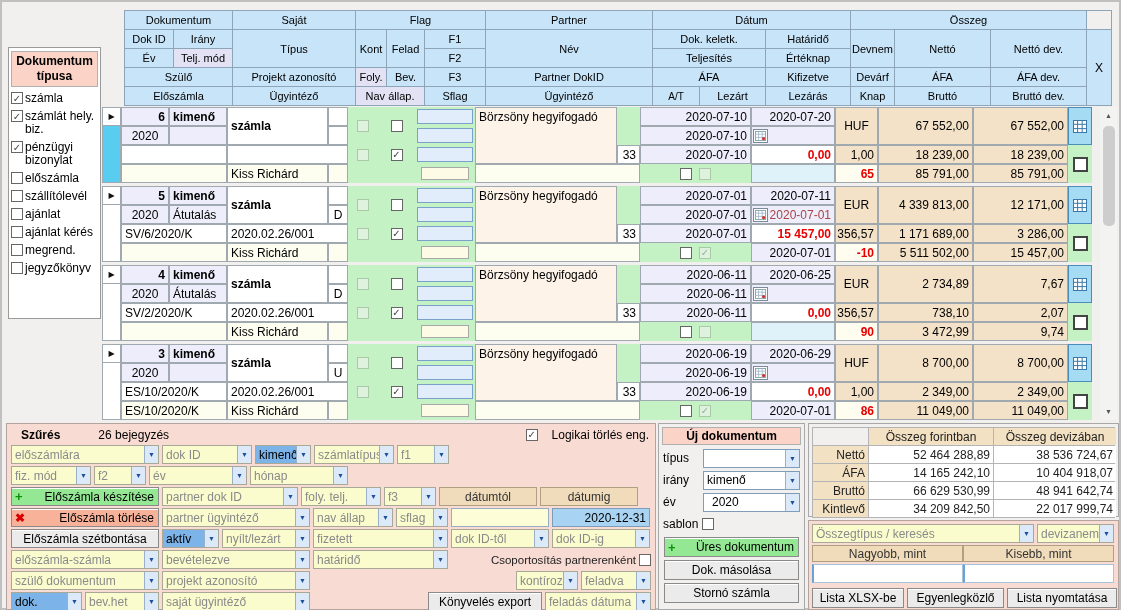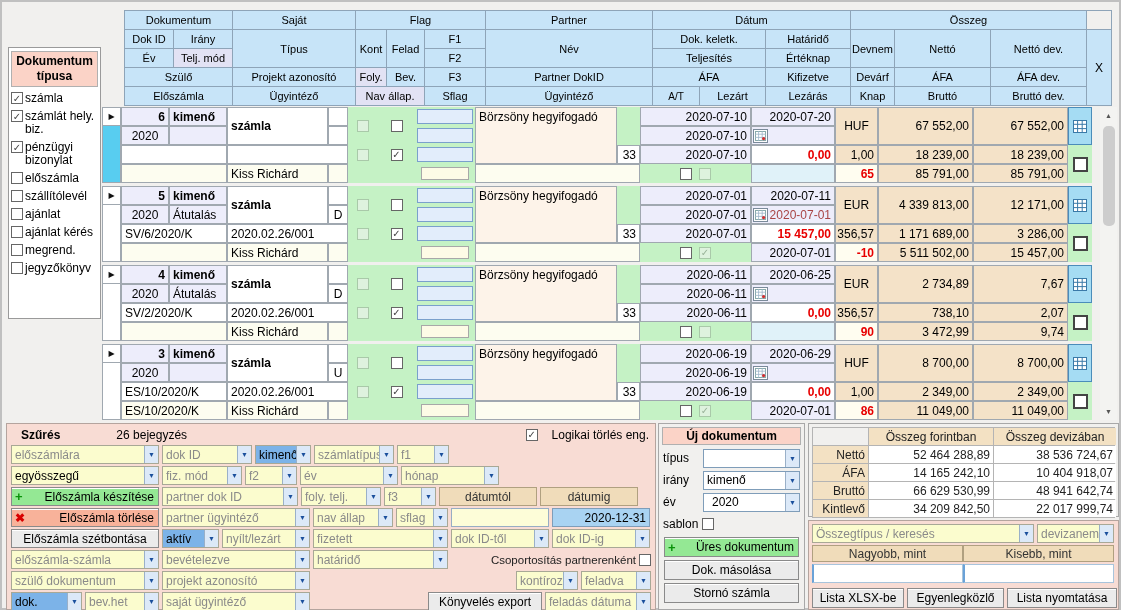--- a/index.html
+++ b/index.html
@@ -485,21 +485,21 @@
   <div class="vscroll">
     <div class="sbtn">▲</div>
     <div class="sthumb"></div>
     <div class="sspace"></div>
     <div class="sbtn">▼</div>
   </div>
 
   <div class="fpanel">
     <div class="ftitle">
       <b style="margin-left:8px">Szűrés</b>
-      <span style="margin-left:56px">26 bejegyzés</span>
+      <span style="margin-left:38px">26 bejegyzés</span>
       <span style="margin-left:auto;display:flex;align-items:center;gap:14px">
         <span class="cb on"></span>
         <span>Logikai törlés eng.</span>
       </span>
     </div>
     <div class="frow">
       <span class="dd" style="width:148px">
           <span class="dd-t">előszámlára</span>
           <span class="dd-a">▼</span>
         </span>
@@ -514,24 +514,20 @@
       <span class="dd" style="width:80px">
           <span class="dd-t">számlatípus</span>
           <span class="dd-a">▼</span>
         </span>
       <span class="dd" style="width:52px">
           <span class="dd-t">f1</span>
           <span class="dd-a">▼</span>
         </span>
     </div>
     <div class="frow">
-      <span class="dd dark" style="width:148px">
-          <span class="dd-t">egyösszegű</span>
-          <span class="dd-a">▼</span>
-        </span>
       <span class="dd" style="width:80px">
           <span class="dd-t">fiz. mód</span>
           <span class="dd-a">▼</span>
         </span>
       <span class="dd" style="width:52px">
           <span class="dd-t">f2</span>
           <span class="dd-a">▼</span>
         </span>
       <span class="dd" style="width:98px">
           <span class="dd-t">év</span>

